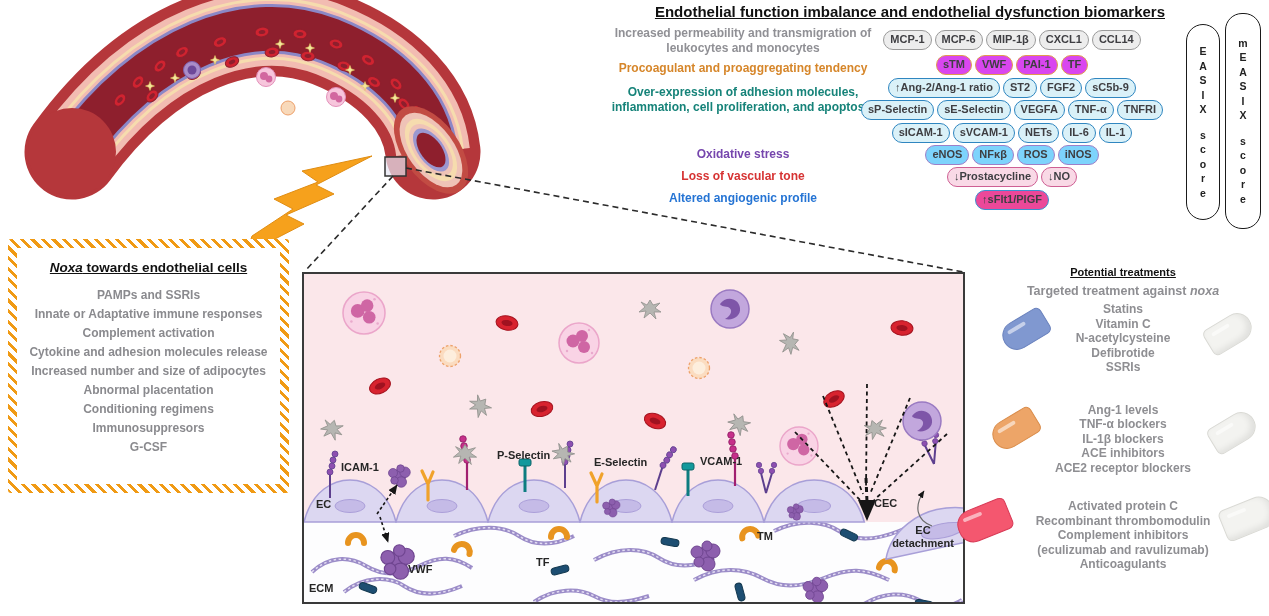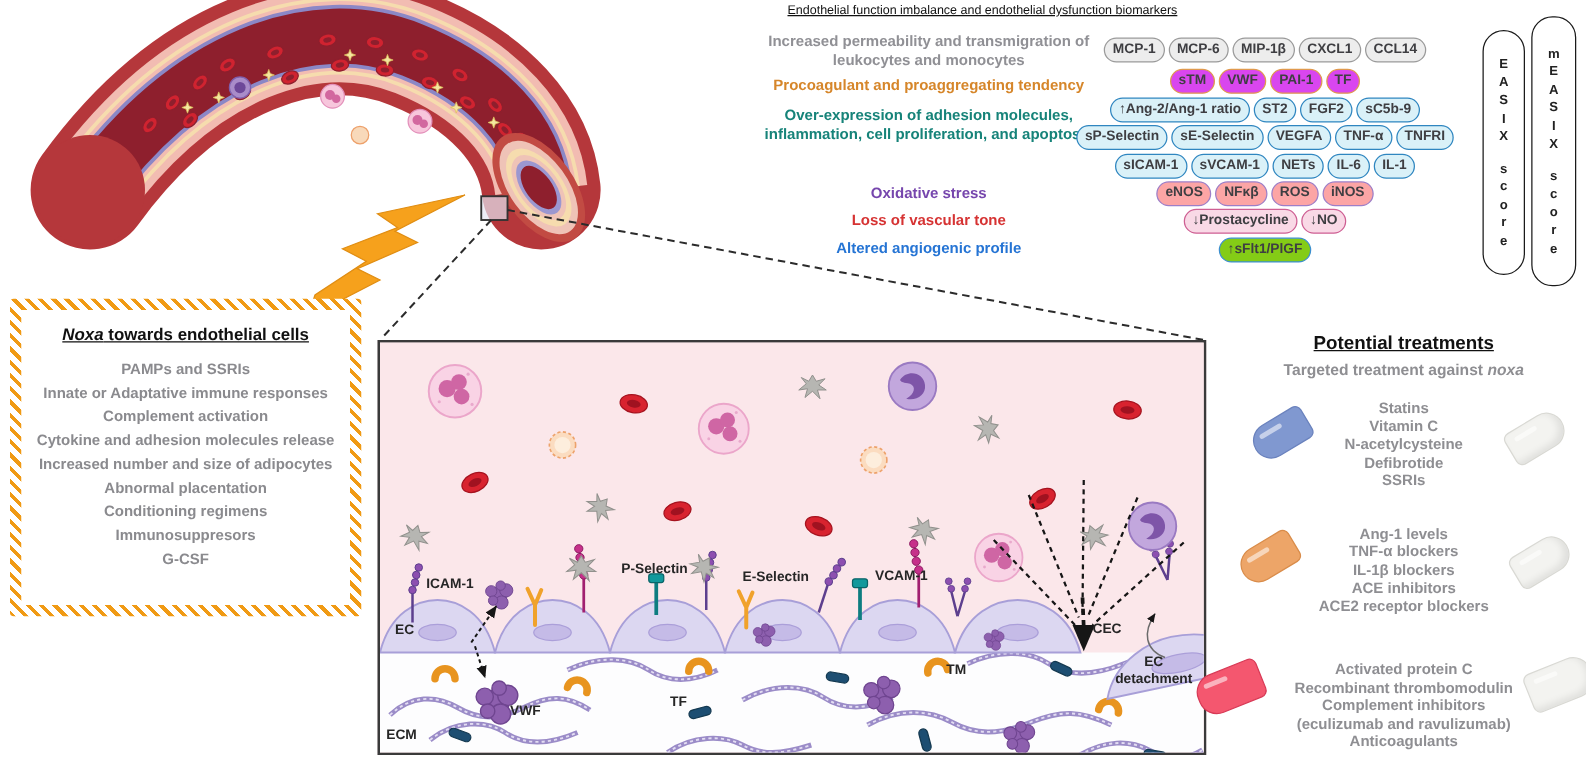--- a/index.html
+++ b/index.html
@@ -1,37 +1,37 @@
 <!DOCTYPE html>
 <html><head>
 <meta charset="utf-8">
 <style>
   html,body{margin:0;padding:0;background:#fff}
   .stage{position:relative;width:1269px;height:616px;background:#fff;overflow:hidden;
          font-family:"Liberation Sans",sans-serif;}
   .abs{position:absolute}
 
   
-  .bm-title{position:absolute;left:630px;top:3px;width:535px;text-align:left;
-    font-size:10px;font-weight:normal;color:#111;text-decoration:underline;}
+  .bm-title{position:absolute;left:630px;top:3px;width:535px;text-align:right;
+    font-size:15px;font-weight:bold;color:#111;text-decoration:underline;}
   .cat{position:absolute;left:596px;width:294px;text-align:center;font-weight:bold;
     font-size:12px;line-height:1.22}
   .cat1{top:26px;color:#909095}.cat2{top:61px;color:#d6862a}.cat3{top:85px;color:#168379}
   .cat4{top:147px;color:#7646ad}.cat5{top:169px;color:#d63333}.cat6{top:191px;color:#2574d4}
   .pillrow{position:absolute;left:862px;width:300px;display:flex;justify-content:center;gap:3px}
   .pr0{top:30px}.pr1{top:55px}.pr2{top:78px}.pr3{top:100px}.pr4{top:123px}
   .pr5{top:145px}.pr6{top:167px}.pr7{top:190px}
   .pill{font-size:11px;font-weight:bold;color:#3e3e42;padding:2px 6px;border-radius:10px;
     white-space:nowrap;border:1.5px solid;line-height:1.25}
   .p-gray{background:#ededed;border-color:#9a9a9a}
   .p-orange{background:#d946ef;border-color:#e09a4e}
   .p-blue{background:#daf1f8;border-color:#2f86c0}
-  .p-purple{background:#fca5a5;border-color:#9d7fc8}
+  .p-purple{background:#7dd3fc;border-color:#9d7fc8}
   .p-pink{background:#f9d9e6;border-color:#ce5f93}
-  .p-sky{background:#84cc16;border-color:#3c8fd0}
+  .p-sky{background:#ec4899;border-color:#3c8fd0}
 
   .score{position:absolute;border:1.6px solid #1a1a1a;border-radius:17px;background:#fff;
     display:flex;flex-direction:column;align-items:center;justify-content:center;
     font-size:10.5px;font-weight:bold;color:#222}
   #score1{left:1186px;top:24px;width:32px;height:194px}
   #score2{left:1225px;top:13px;width:34px;height:214px}
   [data-vertical] div{height:14.5px;line-height:14.5px;text-align:center}
   [data-vertical] div.vsp{height:11px}
 
   
@@ -46,24 +46,24 @@
 
   
   .mainbox{position:absolute;left:302px;top:272px;width:663px;height:332px;
     border:2px solid #3a3a3a;background:#fbe7ea;box-sizing:border-box}
   .mainsvg{position:absolute;left:0;top:0}
   .dlab{position:absolute;font-size:11px;font-weight:bold;color:#262626;white-space:nowrap}
   .dlab.wrap{white-space:normal;text-align:center;line-height:1.15}
 
   
   .treat{position:absolute;left:983px;top:266px;width:280px;text-align:center}
-  .t-title{font-size:15px;font-weight:bold;text-decoration:underline;color:#111}
+  .t-title{font-size:11px;font-weight:bold;text-decoration:underline;color:#111}
   .t-sub{font-size:12.5px;font-weight:bold;color:#8e8e92;margin-top:6px}
-  .t-group{position:relative;margin-top:16px}
-  .t-g2{margin-top:28px}.t-g3{margin-top:36px}
+  .t-group{position:relative;margin-top:4px}
+  .t-g2{margin-top:28px}.t-g3{margin-top:24px}
   .t-item{font-size:12px;font-weight:bold;color:#8e8e92;line-height:14.5px}
   .cap{position:absolute;width:48px;height:29px;transform:rotate(-31deg);box-sizing:border-box}
   .cap .gloss{position:absolute;left:7px;top:5px;width:20px;height:4px;border-radius:3px;
     background:rgba(255,255,255,.55)}
   .cap-l{border-radius:15px 6px 6px 15px}
   .cap-r{border-radius:6px 15px 15px 6px;background:#f3f3f0;border:1px solid #d9d9d4;
     box-shadow:inset -3px -3px 6px rgba(0,0,0,.08)}
   .c-blue{background:#8098d0;border:1px solid #6a82bd}
   .c-orange{background:#eda568;border:1px solid #d98c4a}
   .c-pink{background:#f4576f;border:1px solid #d83a56}

